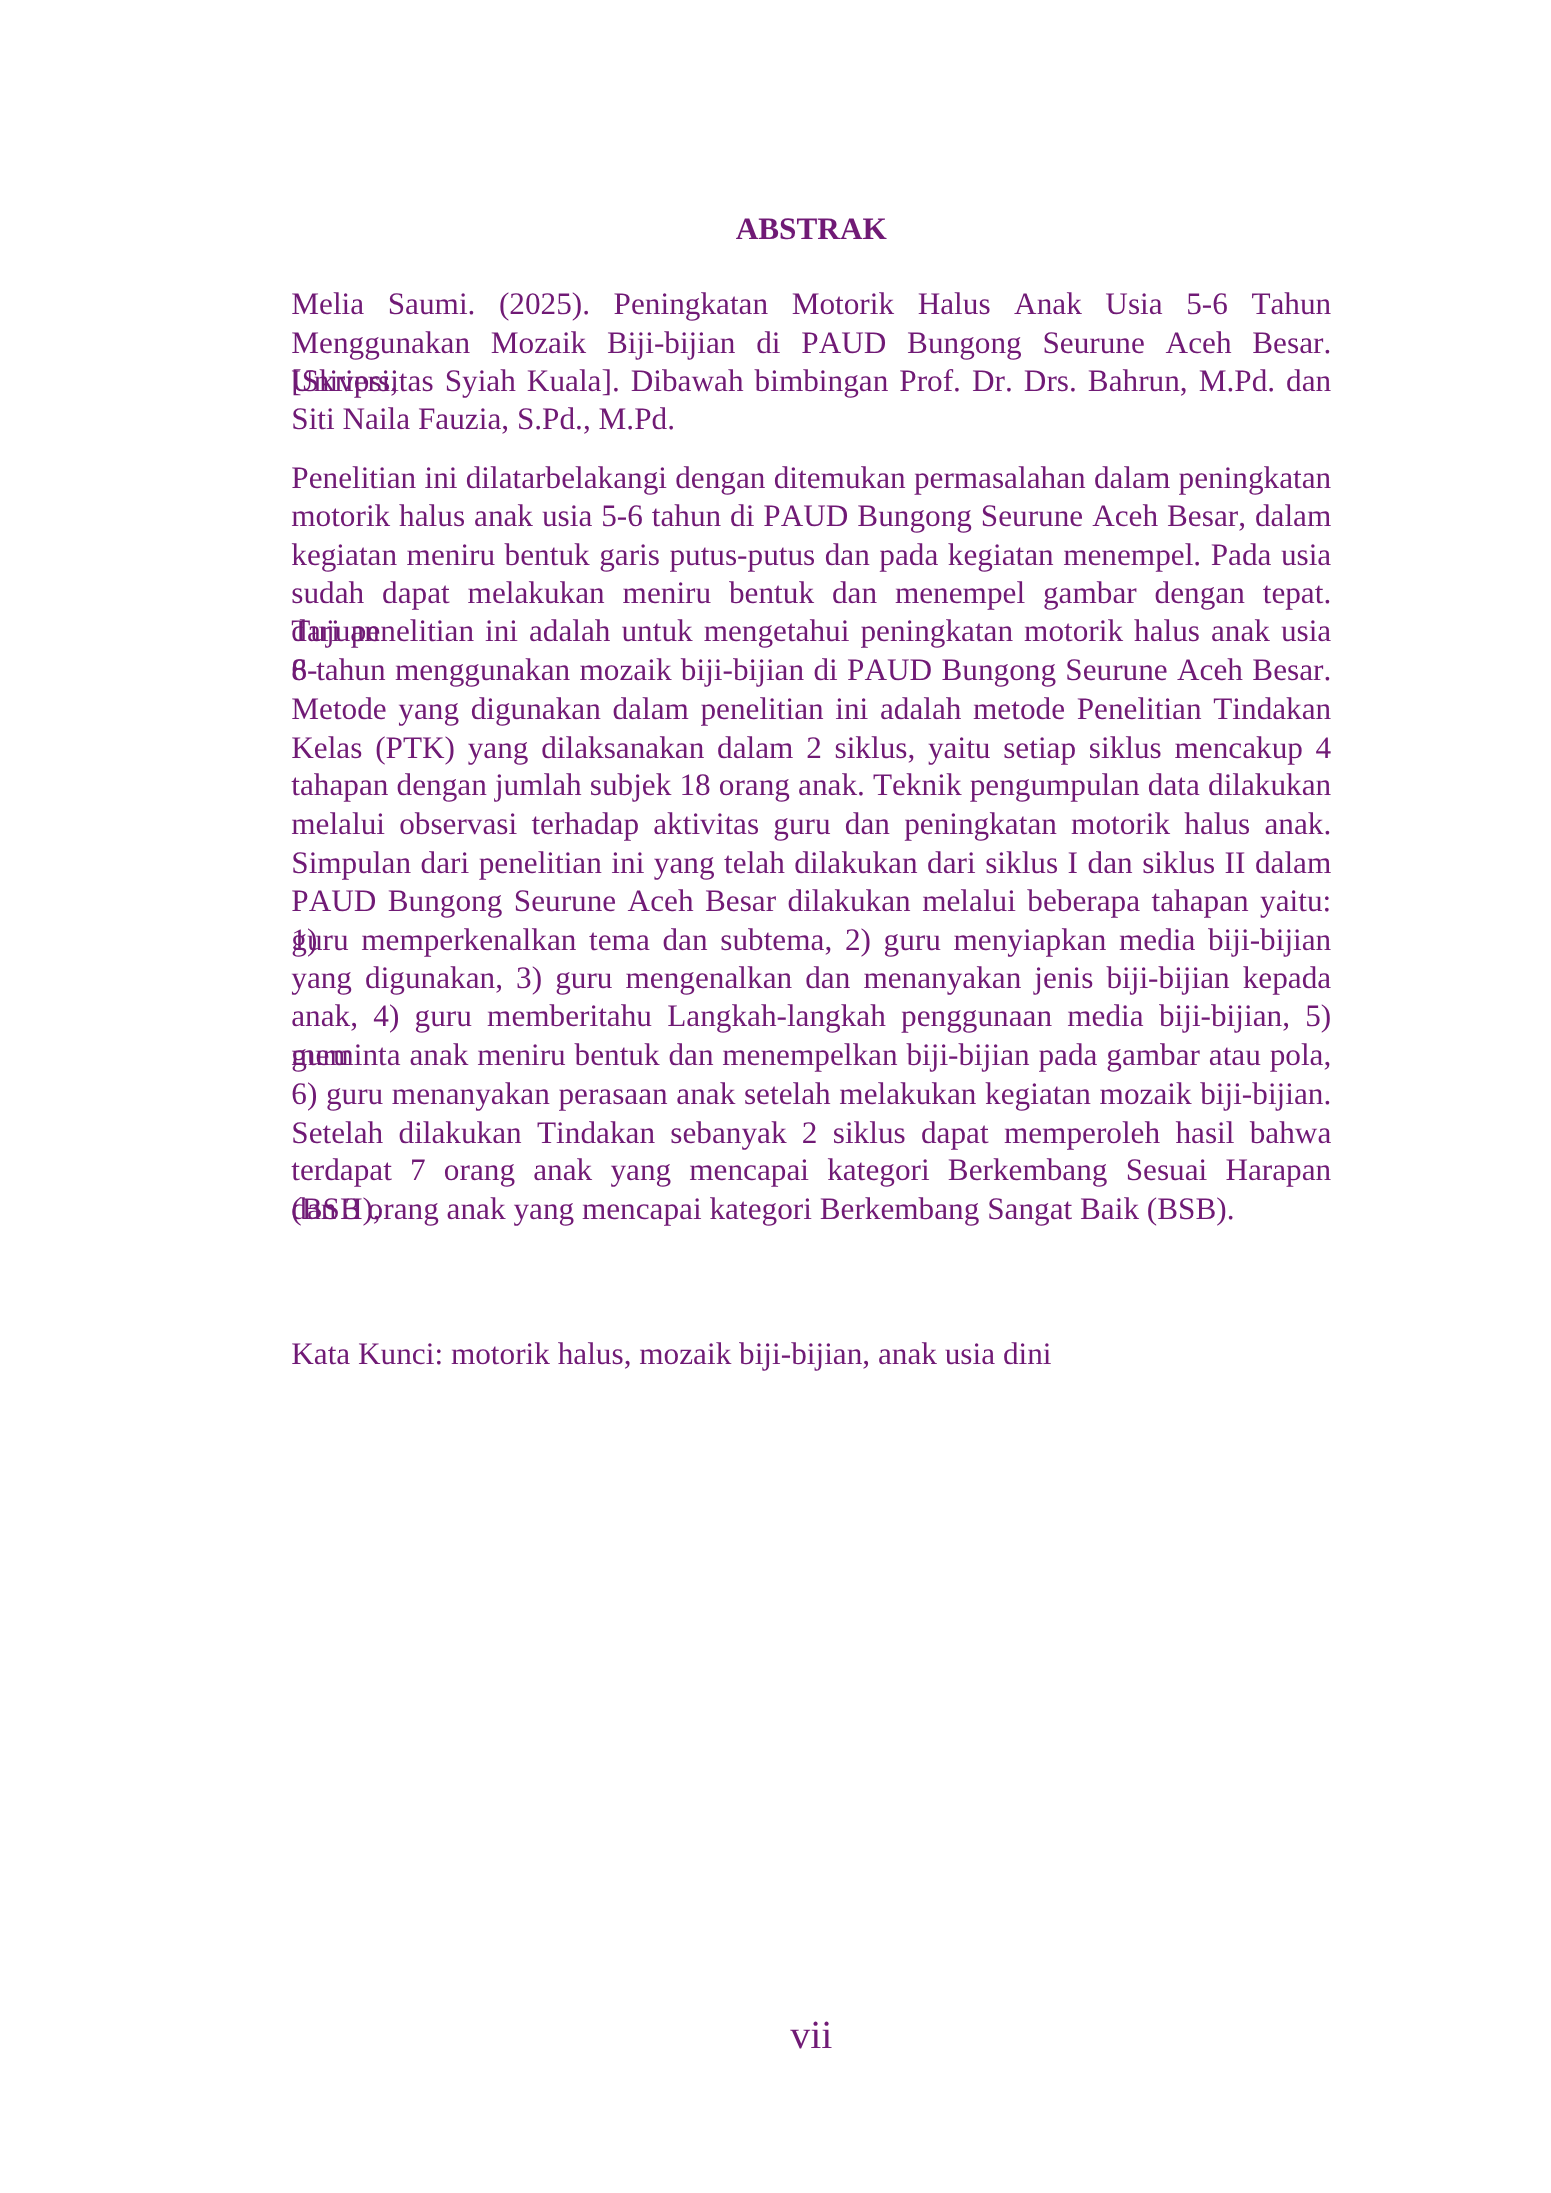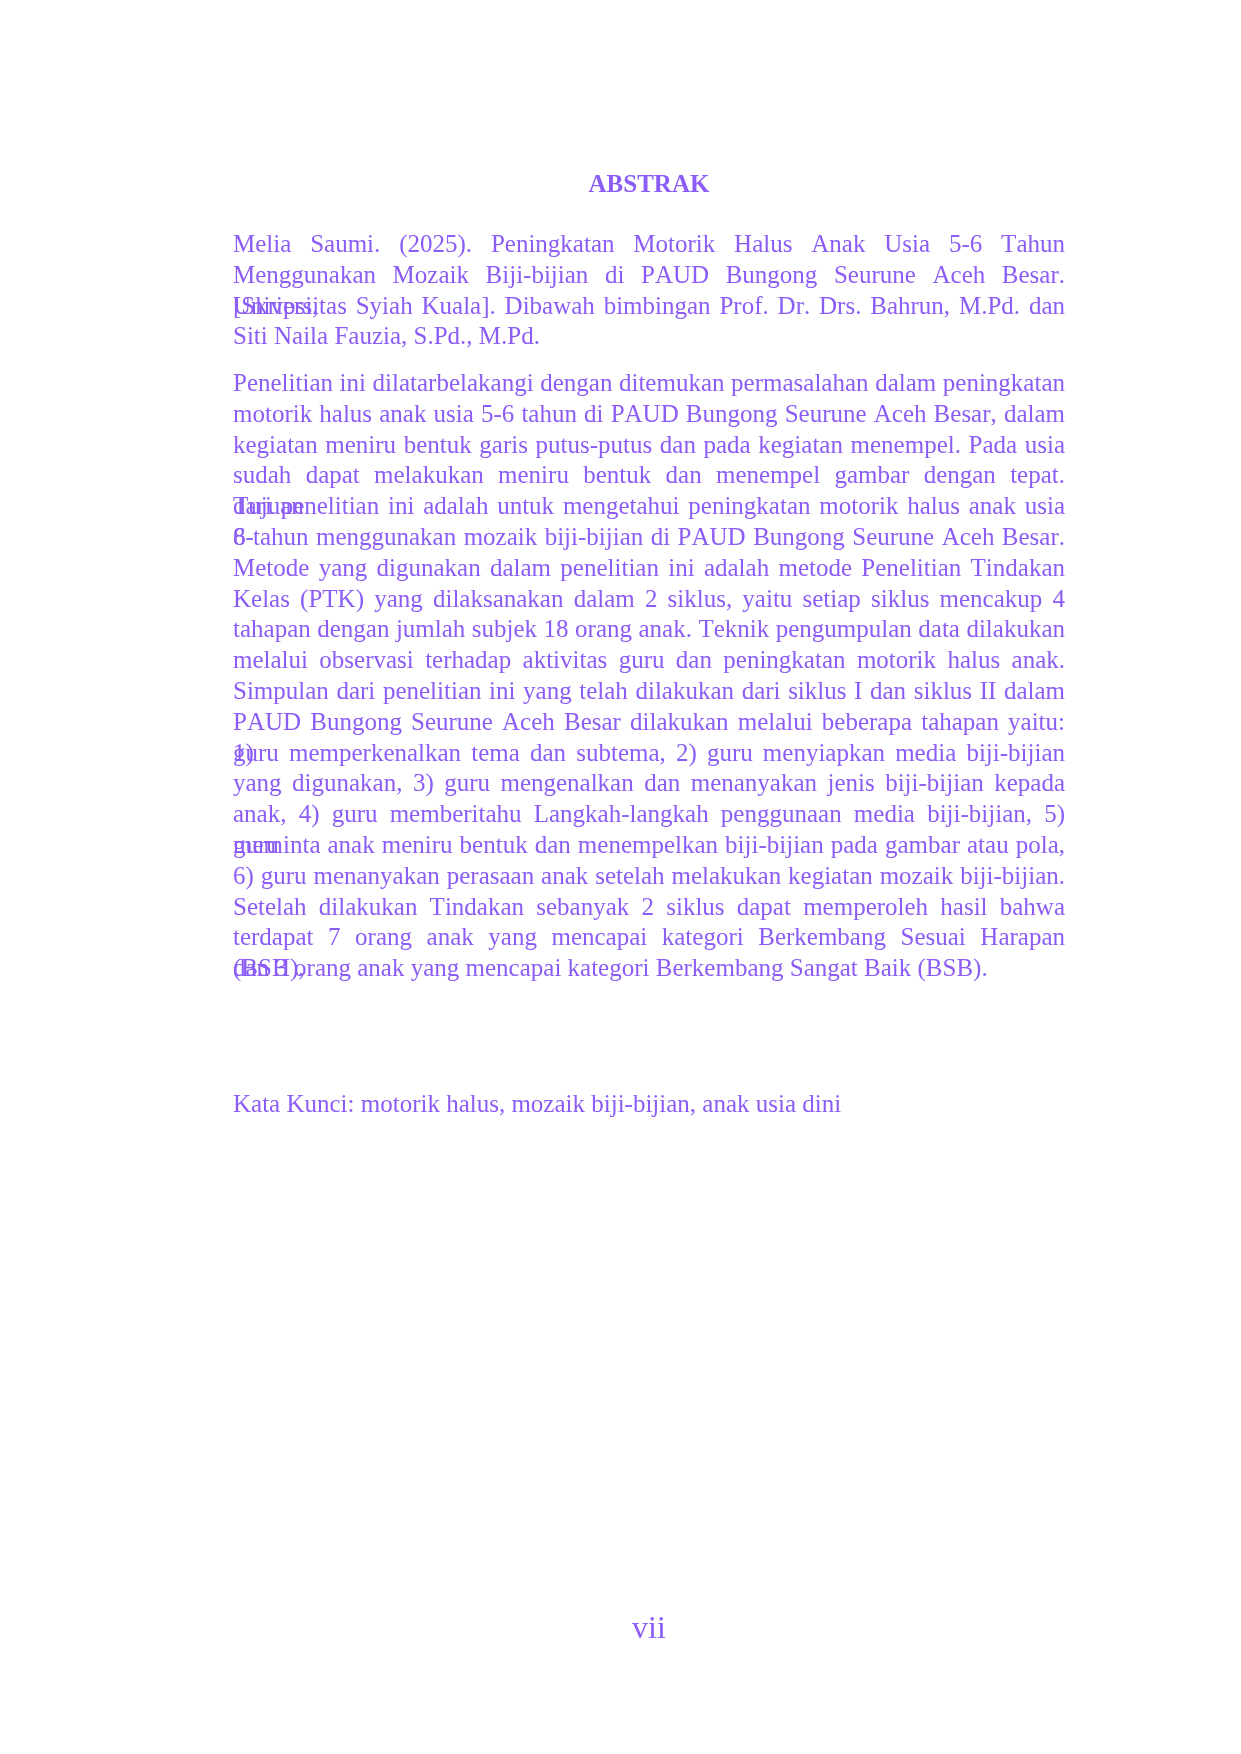--- a/index.html
+++ b/index.html
@@ -21,40 +21,40 @@
   .heading {
     top: 169px;
     font-size: 25px;
     line-height: 30.8px;
     font-weight: bold;
     text-align: center;
   }
   .para { font-size: 25px; line-height: 30.8px; }
   .citation { top: 229px; }
   .abstract { top: 368px; }
-  .keywords { top: 1069px; margin-top: 20px; }
+  .keywords { top: 1069px; }
   .line {
     height: 30.8px;
     overflow: visible;
   }
   .line.just {
     text-align: justify;
     text-align-last: justify;
   }
   .pagenum {
     top: 1612px;
     font-size: 32px;
     line-height: 30.8px;
     text-align: center;
   }
 </style>
 </head>
 <body>
 
-<div class="page" style="color: #8b5cf6; background: rgb(255, 255, 255);">
+<div class="page" style="color: #701a75; background: rgb(255, 255, 255);">
   <div class="col heading">ABSTRAK</div>
 
   <div class="col para citation">
       <div class="line just">Melia Saumi. (2025). Peningkatan Motorik Halus Anak Usia 5-6 Tahun</div>
       <div class="line just">Menggunakan Mozaik Biji-bijian di PAUD Bungong Seurune Aceh Besar. [Skripsi,</div>
       <div class="line just">Universitas Syiah Kuala]. Dibawah bimbingan Prof. Dr. Drs. Bahrun, M.Pd. dan</div>
       <div class="line">Siti Naila Fauzia, S.Pd., M.Pd.</div>
     </div>
 
   <div class="col para abstract">

